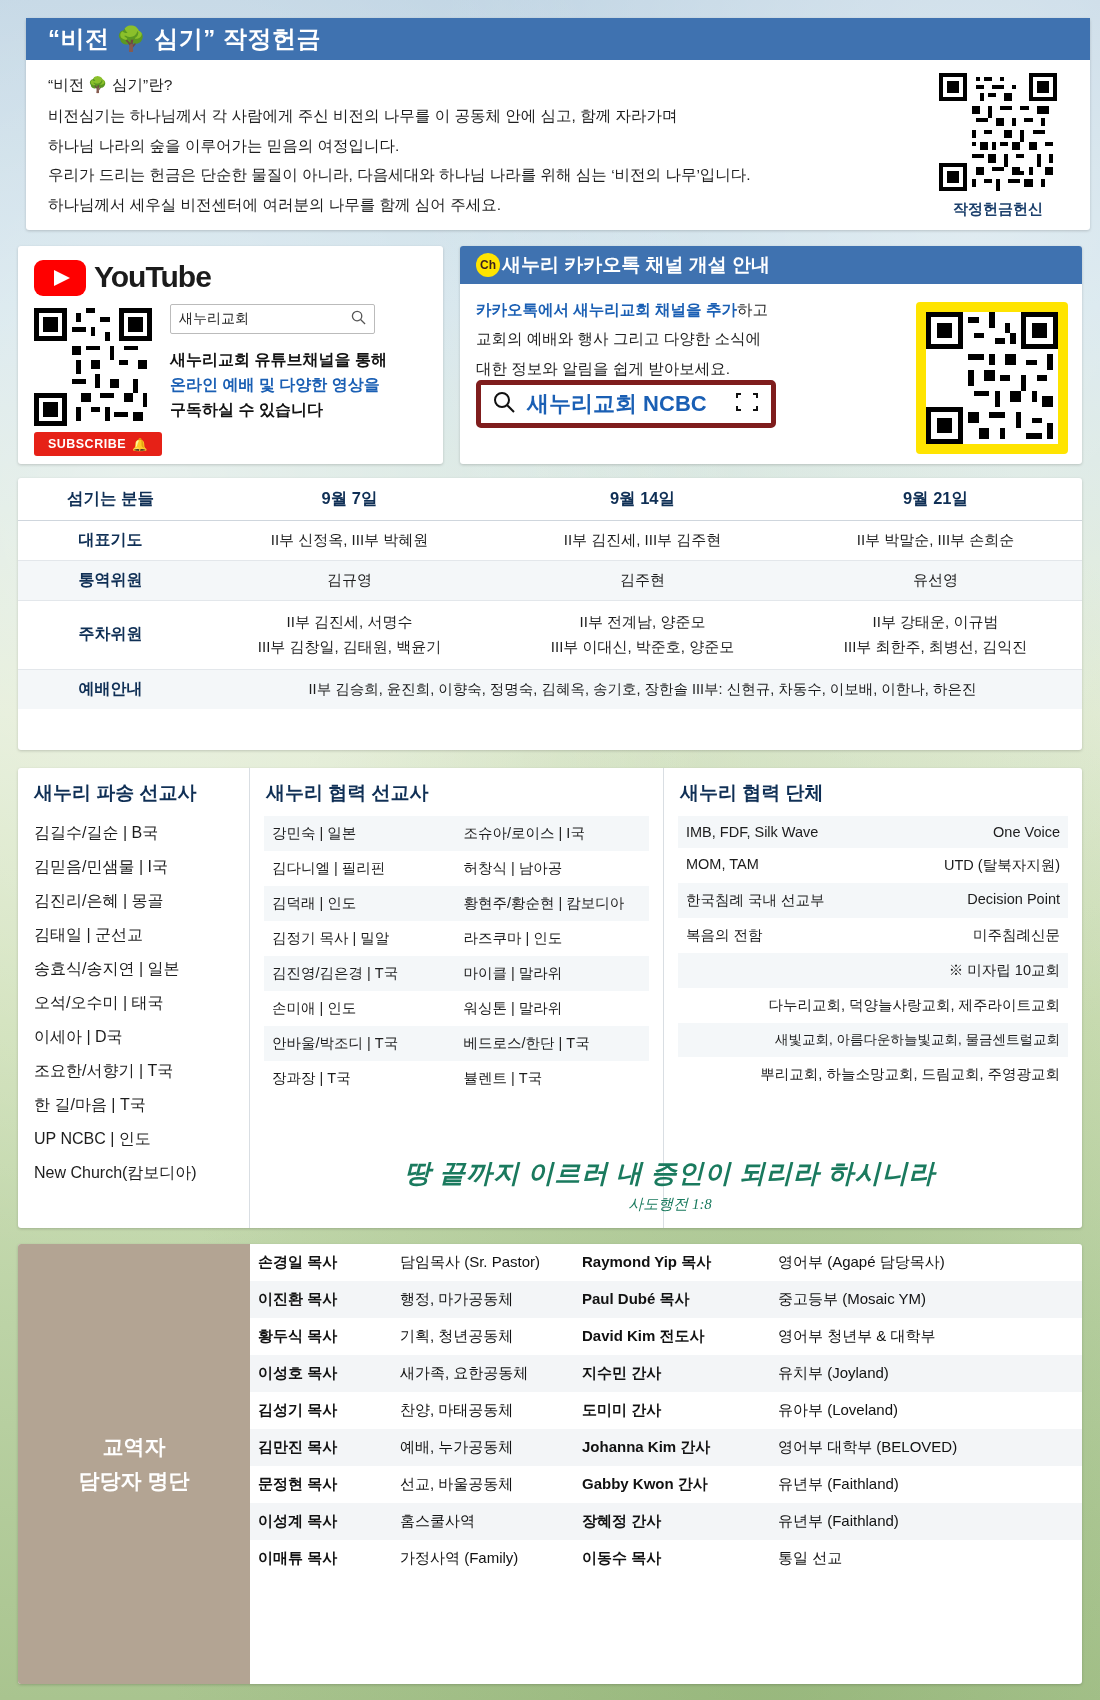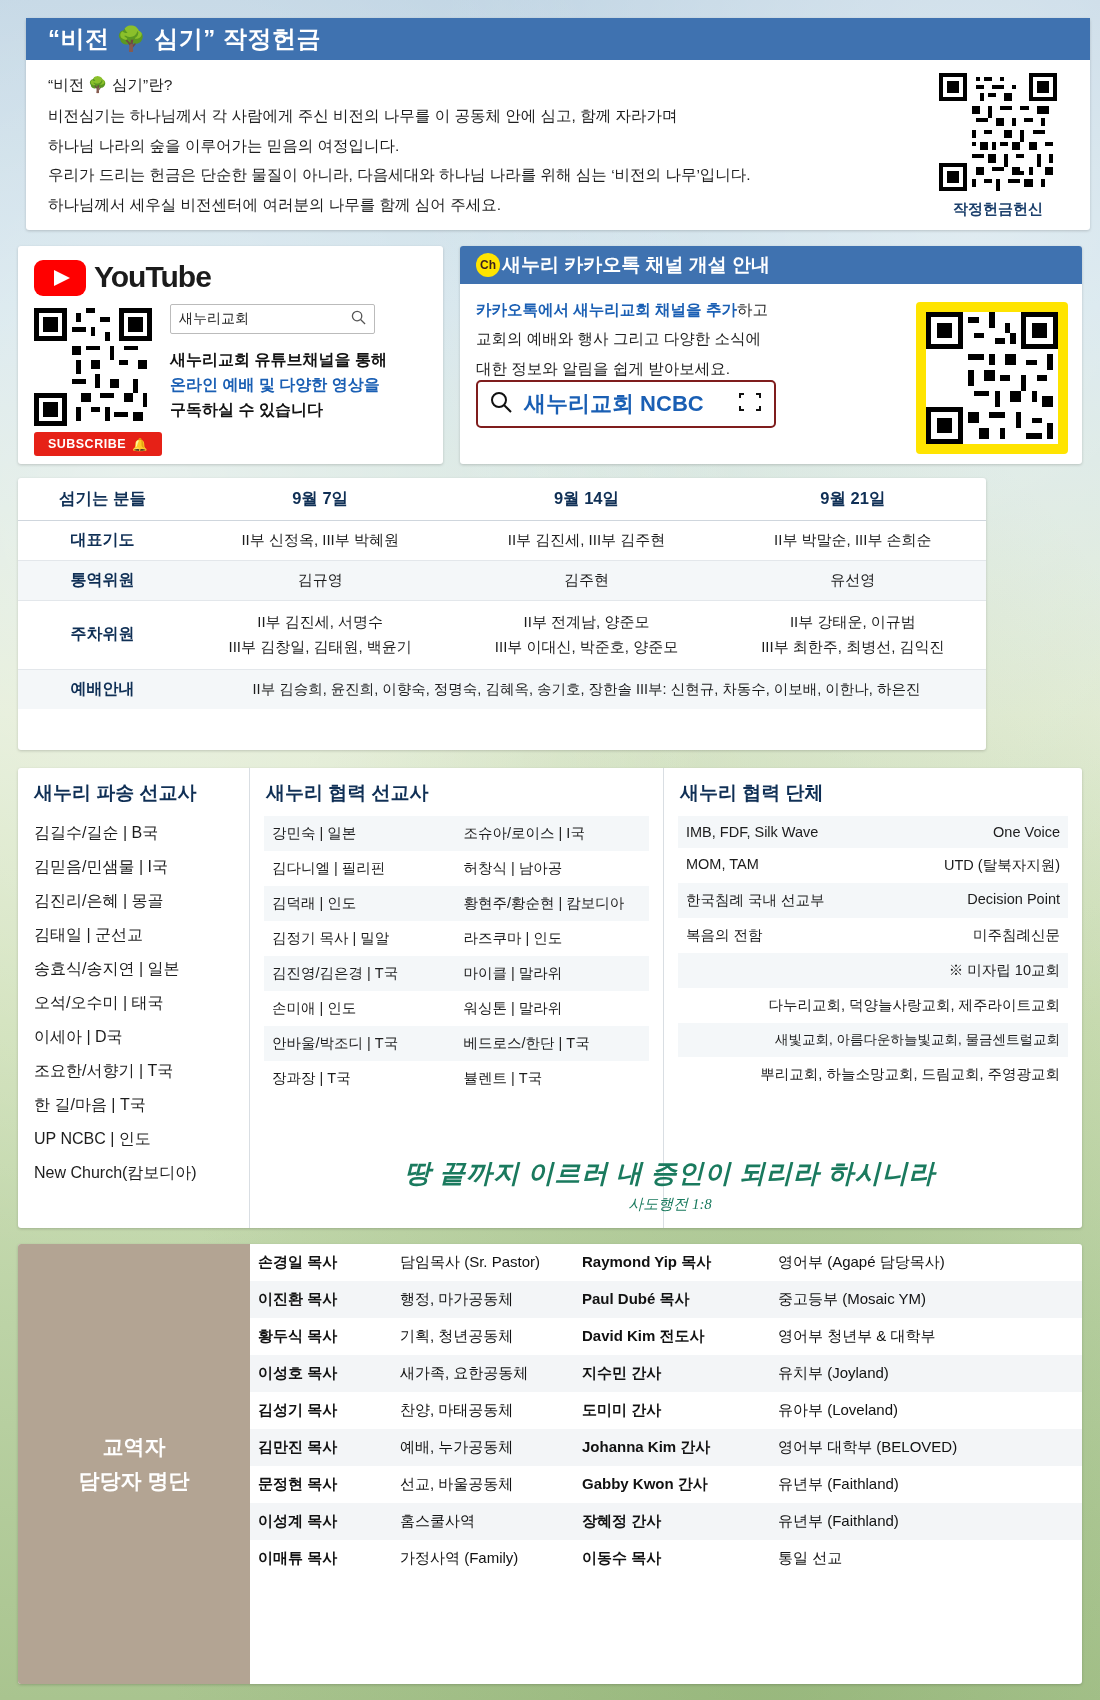--- a/index.html
+++ b/index.html
@@ -58,27 +58,27 @@
   .yt-text .blue { color:#1a5fb4; }
 
   .kakao { position:absolute; left:442px; top:0; width:622px; height:218px; background:#fff; border-radius:3px; box-shadow:0 1px 3px rgba(0,0,0,.18); overflow:hidden;}
   .kakao-head { height:38px; background:#3f72b0; color:#fff; display:flex; align-items:center; gap:2px; padding:0 16px; font-size:19px; font-weight:bold;}
   .kch { width:24px;height:24px;border-radius:50%;background:#ffe400;color:#3b1e1e;font-size:12px;font-weight:bold;display:flex;align-items:center;justify-content:center;}
   .kakao-body { padding:14px 16px; position:relative; height:180px;}
   .kakao-body p { margin:0 0 6px 0; font-size:15.5px; color:#1e1e1e; line-height:1.5;}
   .kakao-body .blue { color:#1a5fb4; font-weight:bold; }
   .kakao-search {
     position:absolute; left:16px; top:96px; width:300px; height:48px;
-    border:2px solid #7f1d1d; border-radius:5px; display:flex; align-items:center; padding:0 12px; gap:12px;
+    border:5px solid #7f1d1d; border-radius:5px; display:flex; align-items:center; padding:0 12px; gap:12px;
   }
   .kakao-search .txt { font-size:22px; font-weight:bold; color:#1a5fb4; }
   .kakao-qr { position:absolute; right:14px; top:18px; width:152px; height:152px; background:#ffe400; padding:10px; border-radius:4px;}
 
   
-  .sched { position:absolute; left:18px; top:478px; width:968px; height:272px; background:#fff; border-radius:3px; box-shadow:0 1px 3px rgba(0,0,0,.18); }
+  .sched { position:absolute; left:18px; top:478px; width:1064px; height:272px; background:#fff; border-radius:3px; box-shadow:0 1px 3px rgba(0,0,0,.18); }
   table { border-collapse:collapse; width:100%; }
   .sched th, .sched td { font-size:15px; color:#1c1c1c; text-align:center; }
   .sched thead th { padding:10px 4px; font-weight:bold; font-size:16.5px; color:#0f2f55; border-bottom:1px solid #cfd6dd;}
   .sched thead th.lbl { color:#0f2f55; }
   .sched tbody td { padding:9px 6px; border-bottom:1px solid #e3e7eb; }
   .sched tbody tr:last-child td { border-bottom:none; }
   .sched td.rowlab { font-weight:bold; color:#0f2f55; font-size:16px;}
   .sched td .two { line-height:1.65; }
   .sched tr.alt td { background:#f4f7f9; }
   .notice-row td { text-align:center; font-size:14.5px; padding:10px 8px;}

